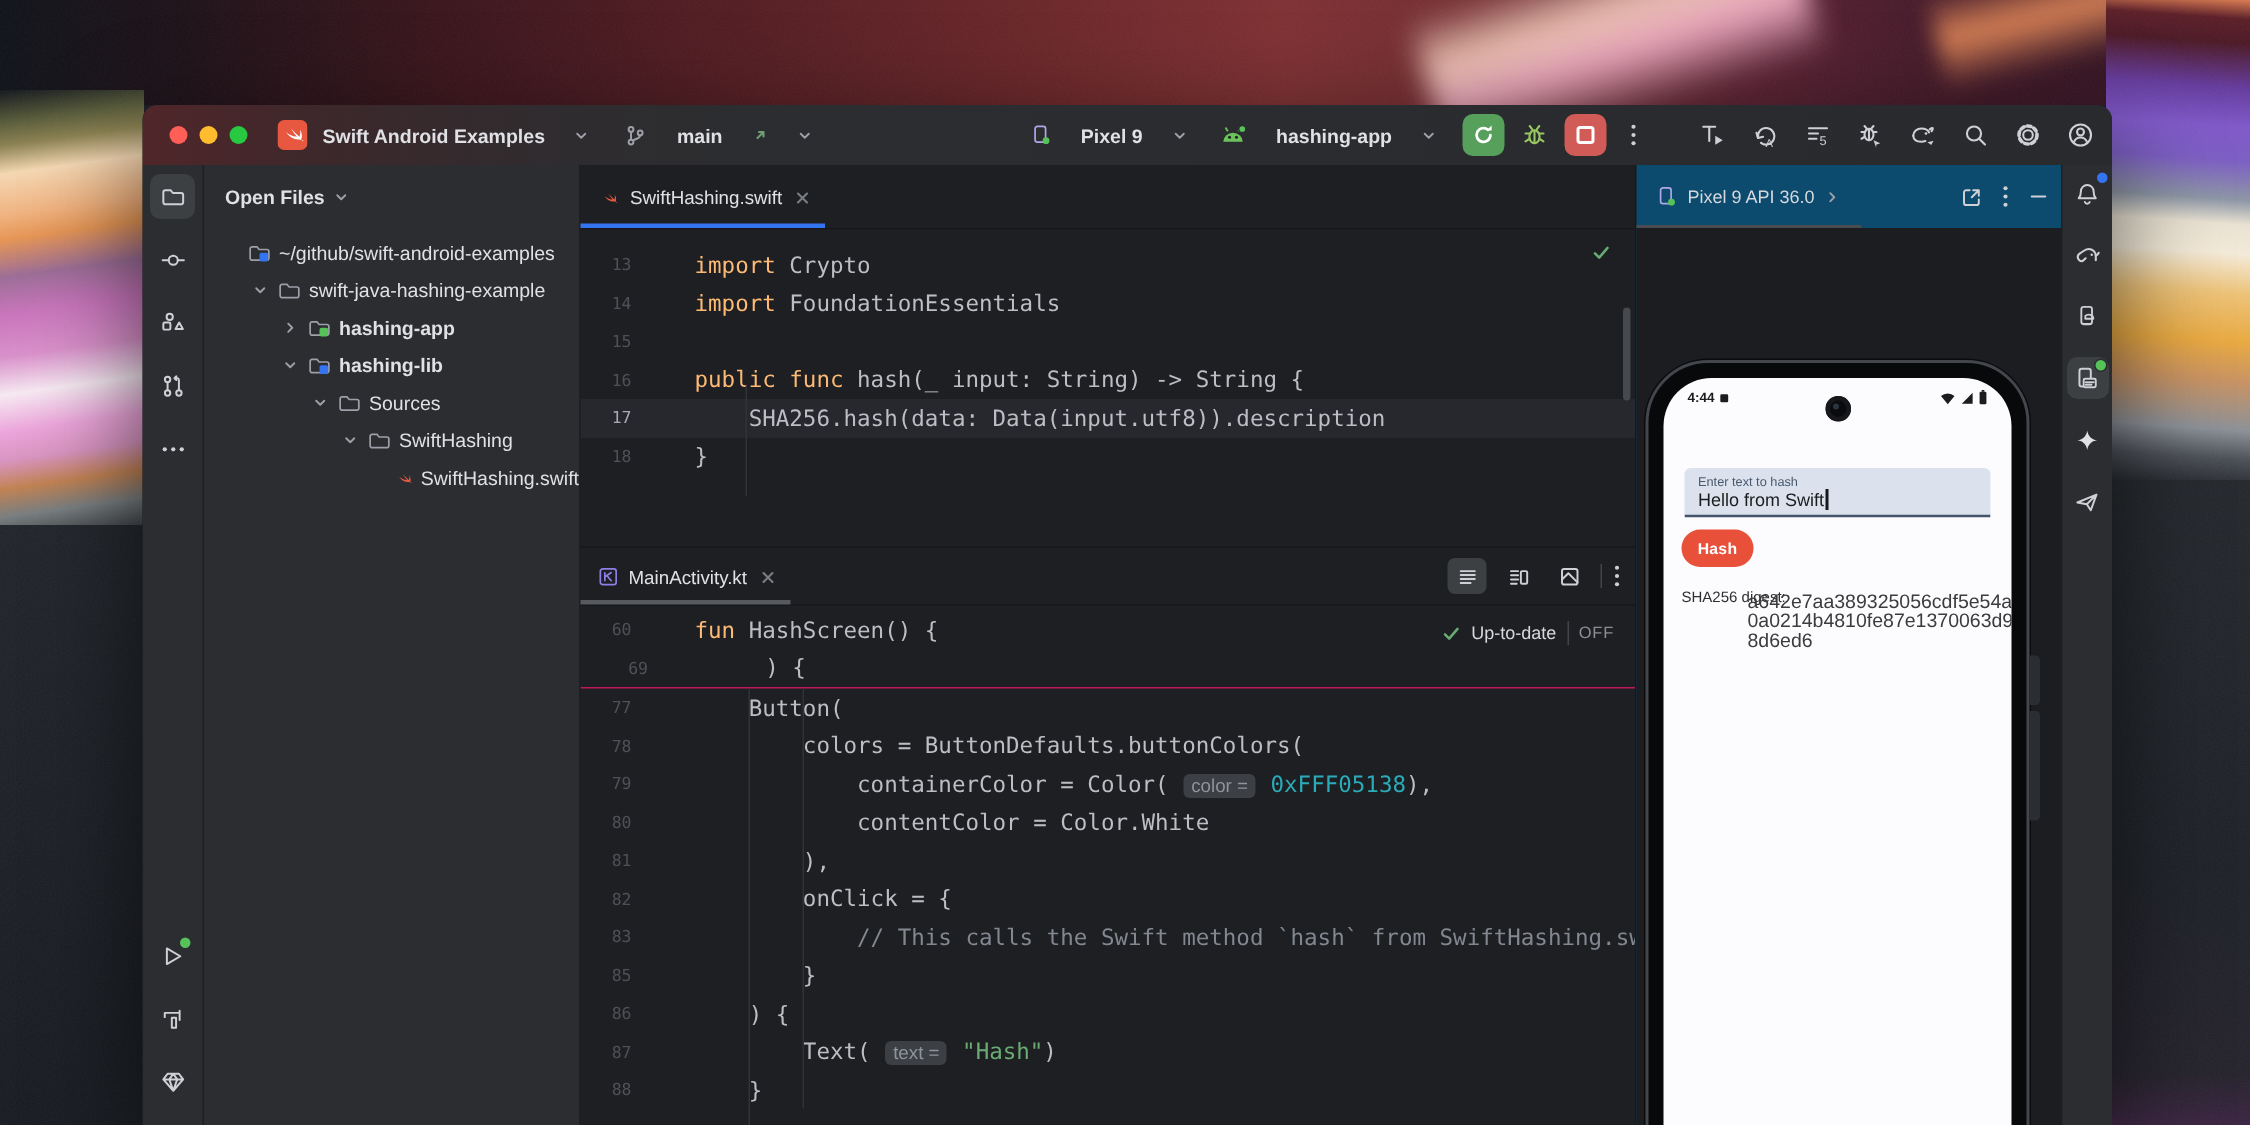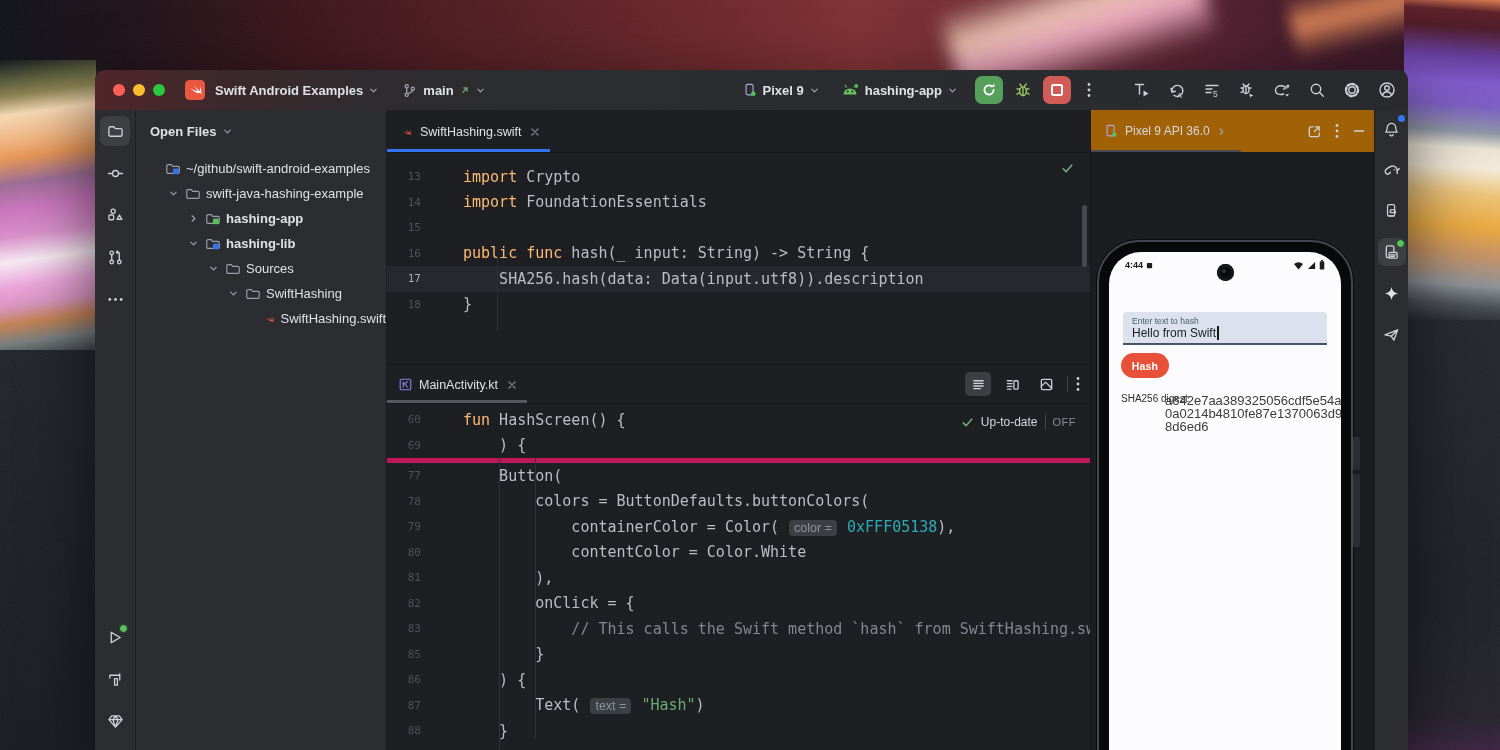--- a/index.html
+++ b/index.html
@@ -19,21 +19,21 @@
     background:linear-gradient(184deg,#d97a4f 0%,#5a1d26 4%,#4a1824 9%,#63399b 18%,#7d57c8 26%,#7a5cc2 33%,#8b95a4 41%,#e9e2d2 46%,#f3ead8 52%,#ecc277 60%,#e8a83e 70%,#c79160 78%,#8a8f96 88%,#4a4e55 94%,#23272c 100%);}
   .wp-right2{left:1404px;top:320px;width:96px;height:430px;background:linear-gradient(180deg,#23272c,#1d2127 60%,#24222c 92%,#3a2340 100%);}
   svg.noise{position:absolute;left:0;top:0;z-index:2;pointer-events:none;}
   
   #win{left:95px;top:70px;width:1313px;height:680px;z-index:3;background:#1e1f22;border-radius:10px 10px 0 0;
     box-shadow:0 22px 70px rgba(0,0,0,.6);overflow:hidden;color:#dfe1e5;font-size:13px;}
   
   #titlebar{display:flex;align-items:center;height:40px;padding:0 12px 0 18px;
     background:linear-gradient(90deg,#50262a 0px,#3b282b 130px,#2f2c2f 280px,#2b2d30 420px,#282a2d 100%);}
   .tl{width:12px;height:12px;border-radius:50%;display:inline-block;}
-  .chip{display:flex;align-items:center;gap:6px;color:#dfe1e5;font-weight:600;font-size:13px;}
+  .chip{display:flex;align-items:center;gap:20px;color:#dfe1e5;font-weight:600;font-size:13px;}
   .chip .lbl{white-space:nowrap;}
   .tb-btn{width:28px;height:28px;border-radius:7px;display:flex;align-items:center;justify-content:center;}
   .ic{display:inline-flex;align-items:center;justify-content:center;line-height:0;color:#ced0d6;}
   .ic svg{display:block;}
   .dim{color:#9da0a8;}
   
   #main{display:flex;height:640px;}
   
   #left-strip{width:40px;background:#2b2d30;border-right:1px solid #1e1f22;display:flex;flex-direction:column;align-items:center;padding:6px 0 10px;}
   .strip-slot{width:30px;height:30px;border-radius:7px;display:flex;align-items:center;justify-content:center;margin-bottom:12px;position:relative;}
@@ -58,33 +58,33 @@
   .vsep{width:1px;height:16px;background:#43454a;}
   
   .editor{position:relative;background:#1e1f22;overflow:hidden;font-family:"DejaVu Sans Mono",monospace;font-size:15px;}
   #ed-top{height:200px;padding-top:11px;}
   #ed-bottom{flex:1;padding-top:3px;}
   .crow{height:25.5px;display:flex;align-items:center;white-space:pre;}
   .crow .gut{width:34px;text-align:right;color:#4d5157;font-size:11px;flex:none;}
   .crow .ctext{padding-left:42px;color:#bcbec4;}
   .crow.cur{background:#26282e;}
   .crow.cur .gut{color:#a9abb2;}
-  .crow.sep{border-bottom:5px solid #be185d;}
+  .crow.sep{border-bottom:1px solid #be185d;padding-left:11px;}
   .sg-kw{color:#fdba74;}
   .sg-pl{color:#bcbec4;}
   .sg-cmt{color:#828790;}
   .sg-str{color:#6aab73;}
   .sg-num{color:#2aacb8;}
   .sg-hint{background:#3c3f44;color:#8f939b;border-radius:4px;padding:1px 5px;font-size:12.5px;font-family:"Liberation Sans",sans-serif;margin:0 1px;}
   .guide{position:absolute;width:1px;background:#2f3237;}
   .live-status{position:absolute;top:8px;right:10px;display:flex;align-items:center;gap:7px;background:#1e1f22;padding:2px 4px;font-size:12px;color:#d5d8dd;font-family:"Liberation Sans",sans-serif;}
   .live-status .off{color:#8c8e94;font-size:11px;letter-spacing:.5px;}
   .scrollbar-v{position:absolute;right:3px;top:52px;width:5px;height:62px;border-radius:3px;background:#46494d;}
   
-  #emu{width:283px;border-left:1px solid #17181b;display:flex;flex-direction:column;background:#a16207;}
+  #emu{width:283px;border-left:1px solid #17181b;display:flex;flex-direction:column;background:#0c4a6e;}
   #emu-tabbar{height:42px;display:flex;align-items:center;padding:0 8px 0 13px;gap:7px;font-size:12px;color:#d5d8dd;position:relative;}
   #emu-tabbar .grow{flex:1;}
   .emu-ind{position:absolute;left:0;bottom:0;width:150px;height:2px;background:#4a4c50;}
   #emu-body{flex:1;position:relative;background:#1b1d20;overflow:hidden;}
   
   #bezel{left:6px;top:88px;width:252px;height:530px;background:#08090b;border:2px solid #43474d;border-radius:42px 42px 0 0;box-shadow:0 0 0 1px #0a0b0d;}
   .side-btn{position:absolute;right:-9px;width:7px;background:#2a2d31;border-radius:0 3px 3px 0;}
   #screen{position:absolute;left:10px;right:10px;top:10px;bottom:0;background:#fcfbfd;border-radius:32px 32px 0 0;overflow:hidden;color:#1b1b1d;}
   #cam{position:absolute;left:50%;top:12px;width:17px;height:17px;margin-left:-8px;border-radius:50%;background:#0a0b0d;box-shadow:inset 0 0 0 3px #16181c;}
   #cam::after{content:"";position:absolute;left:5px;top:5px;width:4px;height:4px;border-radius:50%;background:#2c3340;}

